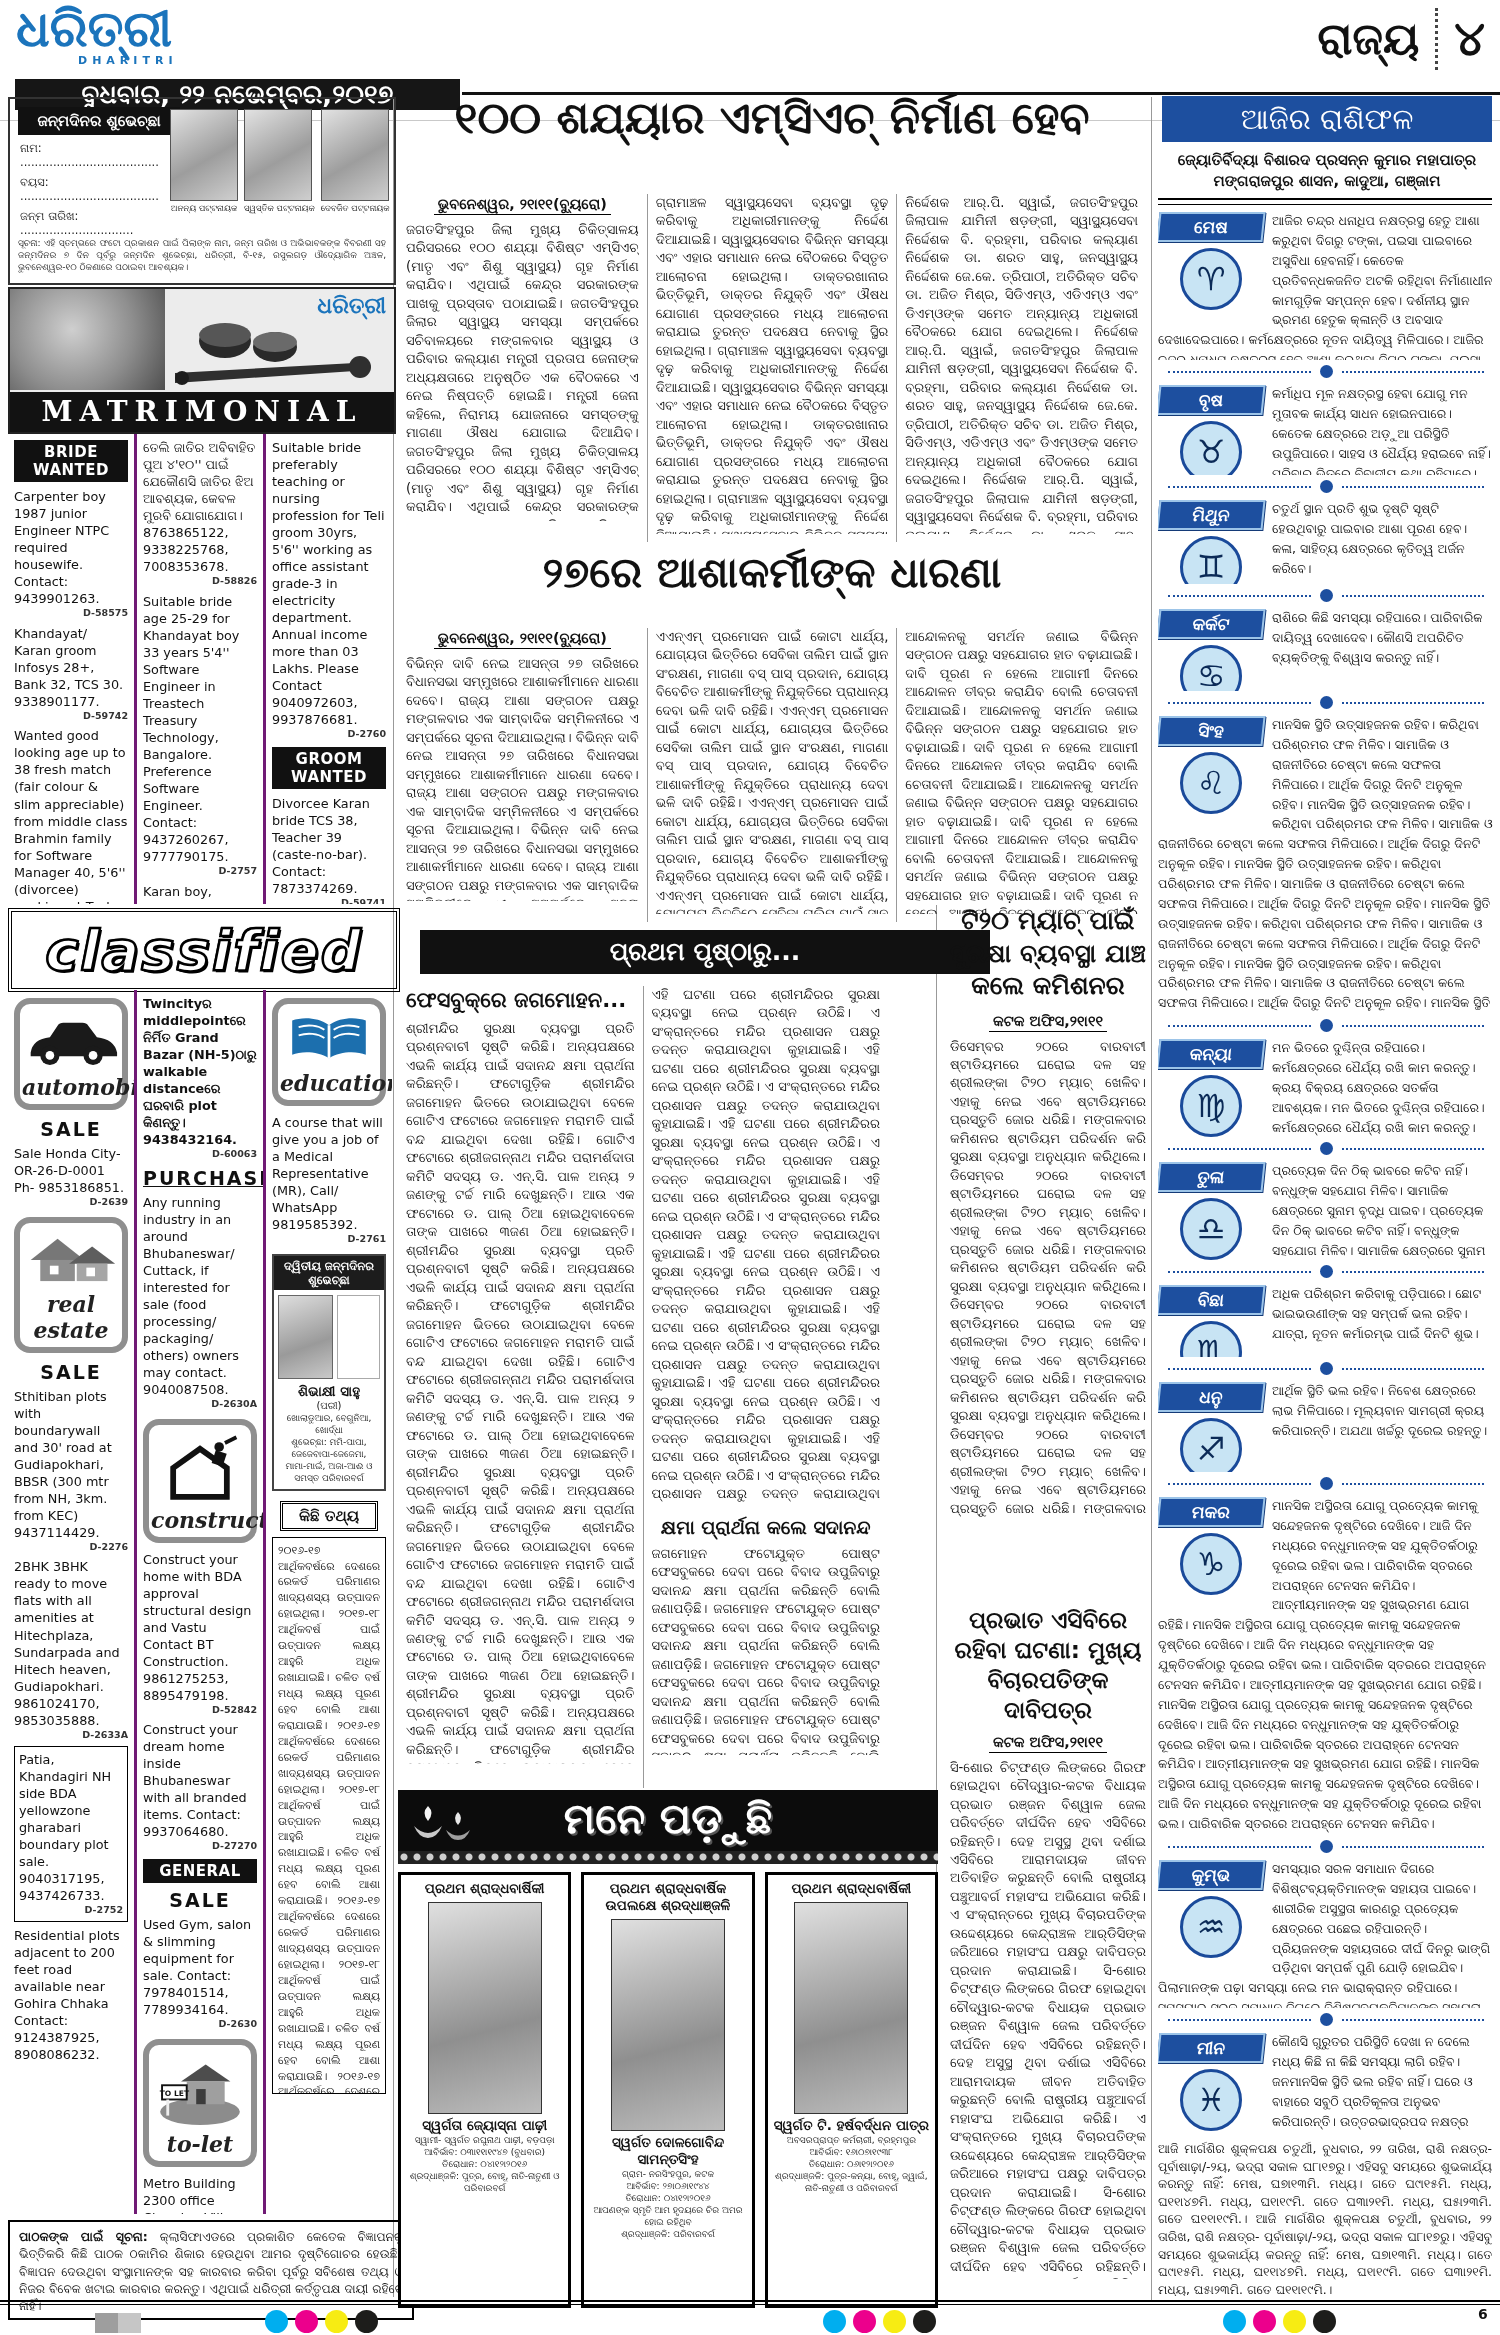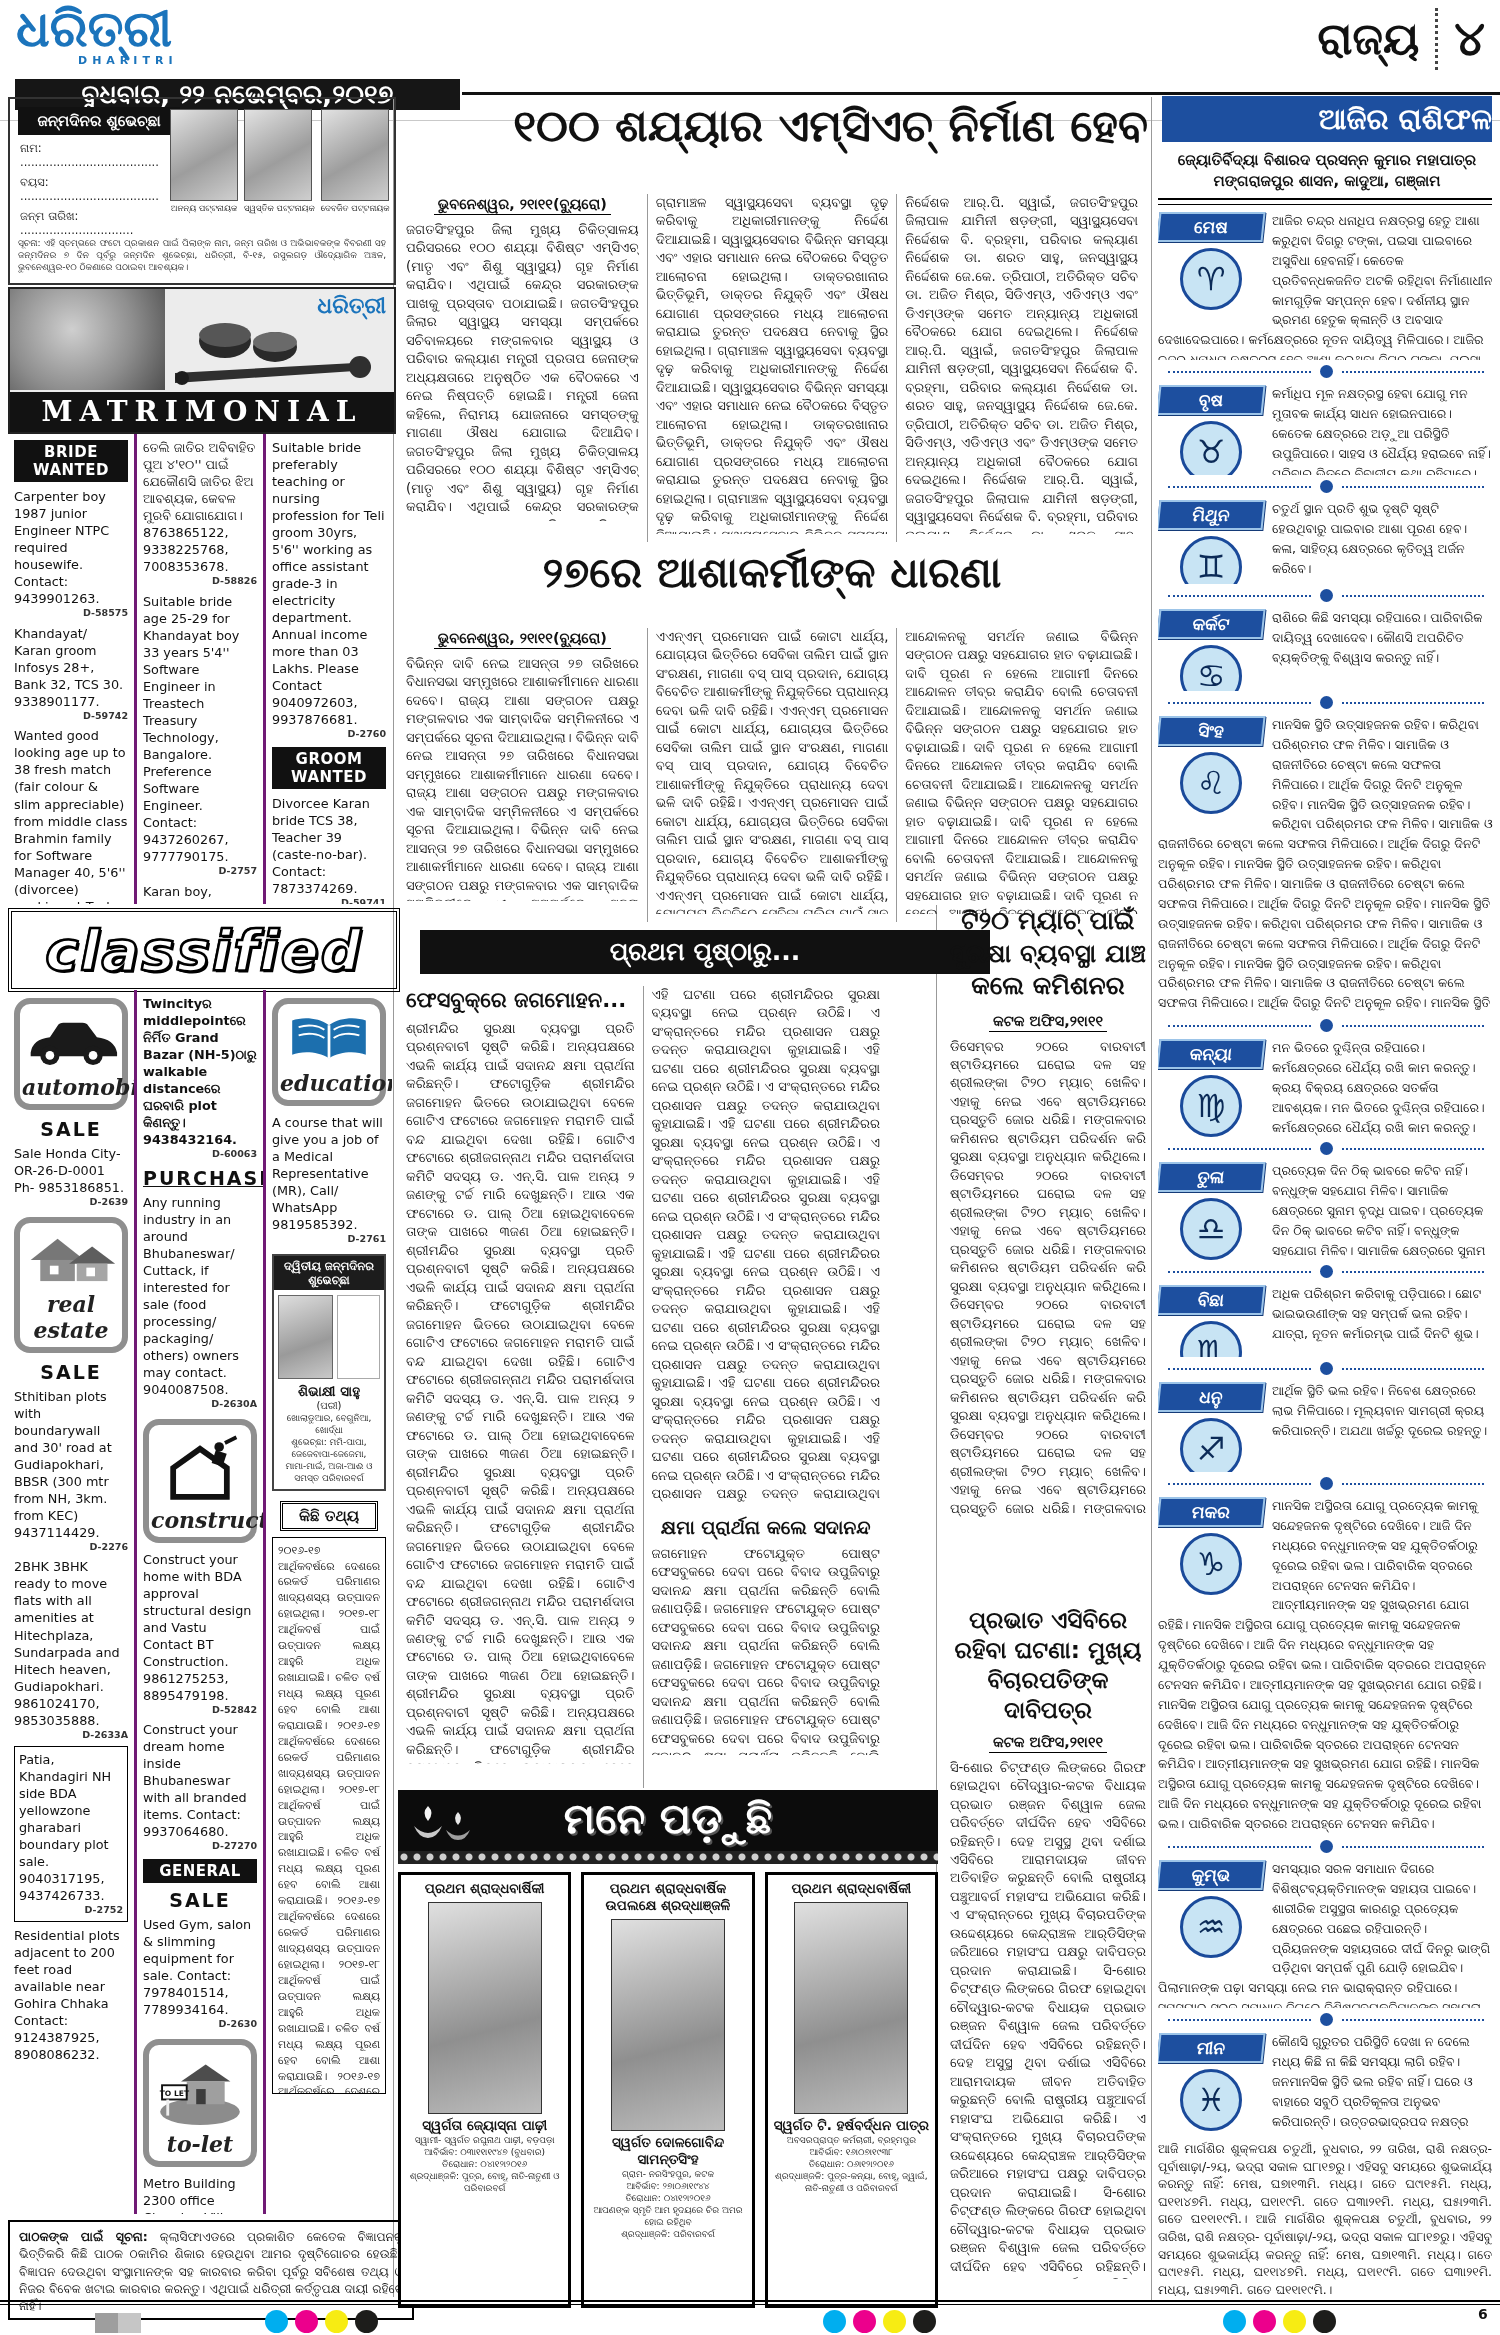--- a/index.html
+++ b/index.html
@@ -96,21 +96,21 @@
      font-size:42px;text-align:center;line-height:58px;text-shadow:2px 2px 0 #555;}
   #maneban .garland{position:absolute;left:0;right:0;bottom:0;height:13px;
      background:radial-gradient(circle at 6px 6px,#cfcfcf 3px,transparent 4px) #222;background-size:13px 13px;}
   .obit{border:3px solid #000;background:#fff;text-align:center;overflow:hidden;}
   .obit .ttl{font-weight:bold;font-size:13.5px;padding:5px 2px 3px;line-height:1.25;}
   .obit .ph{width:112px;margin:2px auto;background:linear-gradient(165deg,#e0e0e0,#8f8f8f 60%,#bdbdbd);
      border:1px solid #333;}
   .obit .nm{font-weight:bold;font-size:13.5px;margin-top:3px;}
   .obit .ln{font-size:9px;line-height:1.35;padding:0 4px;}
   
-  #hr-title{background:#1d4f9f;color:#fff;font-size:29px;font-weight:bold;text-align:right;line-height:46px;}
+  #hr-title{background:#1d4f9f;color:#fff;font-size:29px;font-weight:normal;text-align:center;line-height:46px;}
   #hr-byline{font-size:15px;font-weight:bold;text-align:center;line-height:1.4;}
   #hr-rule{border-top:2px solid #000;border-bottom:1px solid #000;height:4px;}
   .sign{overflow:hidden;}
   .sign .bwrap{float:left;width:106px;margin:2px 8px 2px 0;text-align:center;}
   .sign .badge{background:#1d4f9f;color:#fff;font-weight:bold;font-size:17px;line-height:26px;
      transform:skewX(-6deg);border:2px solid #9cc4e8;box-shadow:1px 1px 0 #143a77;}
   .sign .circ{width:56px;height:56px;border-radius:50%;background:#c8e4f4;border:3px solid #1a4a9a;
      margin:6px auto 0;display:flex;align-items:center;justify-content:center;}
   .sign .glyph{font-size:32px;color:#0b2a57;line-height:1;}
   .sign .stxt{font-size:12.6px;line-height:1.42;}
@@ -299,21 +299,21 @@
         </div>
         <div class="factslabel">କିଛି ତଥ୍ୟ</div>
         <div class="factscontent just fillbox" style="height: 545px;">୨୦୧୬-୧୭ ଆର୍ଥିକବର୍ଷରେ ଦେଶରେ ରେକର୍ଡ ପରିମାଣର ଖାଦ୍ୟଶସ୍ୟ ଉତ୍ପାଦନ ହୋଇଥିଲା। ୨୦୧୭-୧୮ ଆର୍ଥିକବର୍ଷ ପାଇଁ ଉତ୍ପାଦନ ଲକ୍ଷ୍ୟ ଆହୁରି ଅଧିକ ରଖାଯାଇଛି। ଚଳିତ ବର୍ଷ ମଧ୍ୟ ଲକ୍ଷ୍ୟ ପୂରଣ ହେବ ବୋଲି ଆଶା କରାଯାଉଛି। ୨୦୧୬-୧୭ ଆର୍ଥିକବର୍ଷରେ ଦେଶରେ ରେକର୍ଡ ପରିମାଣର ଖାଦ୍ୟଶସ୍ୟ ଉତ୍ପାଦନ ହୋଇଥିଲା। ୨୦୧୭-୧୮ ଆର୍ଥିକବର୍ଷ ପାଇଁ ଉତ୍ପାଦନ ଲକ୍ଷ୍ୟ ଆହୁରି ଅଧିକ ରଖାଯାଇଛି। ଚଳିତ ବର୍ଷ ମଧ୍ୟ ଲକ୍ଷ୍ୟ ପୂରଣ ହେବ ବୋଲି ଆଶା କରାଯାଉଛି। ୨୦୧୬-୧୭ ଆର୍ଥିକବର୍ଷରେ ଦେଶରେ ରେକର୍ଡ ପରିମାଣର ଖାଦ୍ୟଶସ୍ୟ ଉତ୍ପାଦନ ହୋଇଥିଲା। ୨୦୧୭-୧୮ ଆର୍ଥିକବର୍ଷ ପାଇଁ ଉତ୍ପାଦନ ଲକ୍ଷ୍ୟ ଆହୁରି ଅଧିକ ରଖାଯାଇଛି। ଚଳିତ ବର୍ଷ ମଧ୍ୟ ଲକ୍ଷ୍ୟ ପୂରଣ ହେବ ବୋଲି ଆଶା କରାଯାଉଛି। ୨୦୧୬-୧୭ ଆର୍ଥିକବର୍ଷରେ ଦେଶରେ ରେକର୍ଡ ପରିମାଣର ଖାଦ୍ୟଶସ୍ୟ ଉତ୍ପାଦନ ହୋଇଥିଲା। ୨୦୧୭-୧୮ ଆର୍ଥିକବର୍ଷ ପାଇଁ ଉତ୍ପାଦନ ଲକ୍ଷ୍ୟ ଆହୁରି ଅଧିକ ରଖାଯାଇଛି। ଚଳିତ ବର୍ଷ ମଧ୍ୟ ଲକ୍ଷ୍ୟ ପୂରଣ ହେବ ବୋଲି ଆଶା କରାଯାଉଛି।</div>
       </div>
     </div>
 
   <div id="notice" class="abs just" style="left:8px;top:2220px;width:384px;height:84px;">
     <b>ପାଠକଙ୍କ ପାଇଁ ସୂଚନା:</b><span> କ୍ଲାସିଫାଏଡରେ ପ୍ରକାଶିତ କେତେକ ବିଜ୍ଞାପନକୁ ଭିତ୍ତିକରି କିଛି ପାଠକ ଠକାମିର ଶିକାର ହେଉଥିବା ଆମର ଦୃଷ୍ଟିଗୋଚର ହେଉଛି। ବିଜ୍ଞାପନ ଦେଉଥିବା ସଂସ୍ଥାମାନଙ୍କ ସହ କାରବାର କରିବା ପୂର୍ବରୁ ସବିଶେଷ ତଥ୍ୟ ଓ ନିଜର ବିବେକ ଖଟାଇ କାରବାର କରନ୍ତୁ। ଏଥିପାଇଁ ଧରିତ୍ରୀ କର୍ତ୍ତୃପକ୍ଷ ଦାୟୀ ରହିବେ ନାହିଁ।</span>
   </div>
 
-  <div id="a1-head" class="abs headline" style="left:396px;top:100px;width:752px;text-align:right;">୧୦୦ ଶଯ୍ୟାର ଏମ୍‌ସିଏଚ୍ ନିର୍ମାଣ ହେବ</div>
+  <div id="a1-head" class="abs headline" style="left:396px;top:92px;width:752px;">୧୦୦ ଶଯ୍ୟାର ଏମ୍‌ସିଏଚ୍ ନିର୍ମାଣ ହେବ</div>
   <div id="a1-cols" class="abs artcols" style="left:398px;top:194px;width:748px;height:348px;">
     <div class="artcol">
       <div class="dateline"><span>ଭୁବନେଶ୍ୱର, ୨୧ା୧୧(ବ୍ୟୁରୋ)</span></div>
       <div class="body-txt just fillbox" style="height:300px;">ଜଗତସିଂହପୁର ଜିଲା ମୁଖ୍ୟ ଚିକିତ୍ସାଳୟ ପରିସରରେ ୧୦୦ ଶଯ୍ୟା ବିଶିଷ୍ଟ ଏମ୍‌ସିଏଚ୍ (ମାତୃ ଏବଂ ଶିଶୁ ସ୍ୱାସ୍ଥ୍ୟ) ଗୃହ ନିର୍ମାଣ କରାଯିବ। ଏଥିପାଇଁ କେନ୍ଦ୍ର ସରକାରଙ୍କ ପାଖକୁ ପ୍ରସ୍ତାବ ପଠାଯାଇଛି। ଜଗତସିଂହପୁର ଜିଲାର ସ୍ୱାସ୍ଥ୍ୟ ସମସ୍ୟା ସମ୍ପର୍କରେ ସଚିବାଳୟରେ ମଙ୍ଗଳବାର ସ୍ୱାସ୍ଥ୍ୟ ଓ ପରିବାର କଲ୍ୟାଣ ମନ୍ତ୍ରୀ ପ୍ରତାପ ଜେନାଙ୍କ ଅଧ୍ୟକ୍ଷତାରେ ଅନୁଷ୍ଠିତ ଏକ ବୈଠକରେ ଏ ନେଇ ନିଷ୍ପତ୍ତି ହୋଇଛି। ମନ୍ତ୍ରୀ ଜେନା କହିଲେ, ନିରାମୟ ଯୋଜନାରେ ସମସ୍ତଙ୍କୁ ମାଗଣା ଔଷଧ ଯୋଗାଇ ଦିଆଯିବ। ଜଗତସିଂହପୁର ଜିଲା ମୁଖ୍ୟ ଚିକିତ୍ସାଳୟ ପରିସରରେ ୧୦୦ ଶଯ୍ୟା ବିଶିଷ୍ଟ ଏମ୍‌ସିଏଚ୍ (ମାତୃ ଏବଂ ଶିଶୁ ସ୍ୱାସ୍ଥ୍ୟ) ଗୃହ ନିର୍ମାଣ କରାଯିବ। ଏଥିପାଇଁ କେନ୍ଦ୍ର ସରକାରଙ୍କ ପାଖକୁ ପ୍ରସ୍ତାବ ପଠାଯାଇଛି। ଜଗତସିଂହପୁର ଜିଲାର ସ୍ୱାସ୍ଥ୍ୟ ସମସ୍ୟା ସମ୍ପର୍କରେ ସଚିବାଳୟରେ ମଙ୍ଗଳବାର ସ୍ୱାସ୍ଥ୍ୟ ଓ ପରିବାର କଲ୍ୟାଣ ମନ୍ତ୍ରୀ ପ୍ରତାପ ଜେନାଙ୍କ ଅଧ୍ୟକ୍ଷତାରେ ଅନୁଷ୍ଠିତ ଏକ ବୈଠକରେ ଏ ନେଇ ନିଷ୍ପତ୍ତି ହୋଇଛି। ମନ୍ତ୍ରୀ ଜେନା କହିଲେ, ନିରାମୟ ଯୋଜନାରେ ସମସ୍ତଙ୍କୁ ମାଗଣା ଔଷଧ ଯୋଗାଇ ଦିଆଯିବ।</div>
     </div>
     <div class="artcol">
         <div class="body-txt just fillbox" style="height:340px;">ଗ୍ରାମାଞ୍ଚଳ ସ୍ୱାସ୍ଥ୍ୟସେବା ବ୍ୟବସ୍ଥା ଦୃଢ଼ କରିବାକୁ ଅଧିକାରୀମାନଙ୍କୁ ନିର୍ଦ୍ଦେଶ ଦିଆଯାଇଛି। ସ୍ୱାସ୍ଥ୍ୟସେବାର ବିଭିନ୍ନ ସମସ୍ୟା ଏବଂ ଏହାର ସମାଧାନ ନେଇ ବୈଠକରେ ବିସ୍ତୃତ ଆଲୋଚନା ହୋଇଥିଲା। ଡାକ୍ତରଖାନାର ଭିତ୍ତିଭୂମି, ଡାକ୍ତର ନିଯୁକ୍ତି ଏବଂ ଔଷଧ ଯୋଗାଣ ପ୍ରସଙ୍ଗରେ ମଧ୍ୟ ଆଲୋଚନା କରାଯାଇ ତୁରନ୍ତ ପଦକ୍ଷେପ ନେବାକୁ ସ୍ଥିର ହୋଇଥିଲା। ଗ୍ରାମାଞ୍ଚଳ ସ୍ୱାସ୍ଥ୍ୟସେବା ବ୍ୟବସ୍ଥା ଦୃଢ଼ କରିବାକୁ ଅଧିକାରୀମାନଙ୍କୁ ନିର୍ଦ୍ଦେଶ ଦିଆଯାଇଛି। ସ୍ୱାସ୍ଥ୍ୟସେବାର ବିଭିନ୍ନ ସମସ୍ୟା ଏବଂ ଏହାର ସମାଧାନ ନେଇ ବୈଠକରେ ବିସ୍ତୃତ ଆଲୋଚନା ହୋଇଥିଲା। ଡାକ୍ତରଖାନାର ଭିତ୍ତିଭୂମି, ଡାକ୍ତର ନିଯୁକ୍ତି ଏବଂ ଔଷଧ ଯୋଗାଣ ପ୍ରସଙ୍ଗରେ ମଧ୍ୟ ଆଲୋଚନା କରାଯାଇ ତୁରନ୍ତ ପଦକ୍ଷେପ ନେବାକୁ ସ୍ଥିର ହୋଇଥିଲା। ଗ୍ରାମାଞ୍ଚଳ ସ୍ୱାସ୍ଥ୍ୟସେବା ବ୍ୟବସ୍ଥା ଦୃଢ଼ କରିବାକୁ ଅଧିକାରୀମାନଙ୍କୁ ନିର୍ଦ୍ଦେଶ ଦିଆଯାଇଛି। ସ୍ୱାସ୍ଥ୍ୟସେବାର ବିଭିନ୍ନ ସମସ୍ୟା ଏବଂ ଏହାର ସମାଧାନ ନେଇ ବୈଠକରେ ବିସ୍ତୃତ ଆଲୋଚନା ହୋଇଥିଲା। ଡାକ୍ତରଖାନାର ଭିତ୍ତିଭୂମି, ଡାକ୍ତର ନିଯୁକ୍ତି ଏବଂ ଔଷଧ ଯୋଗାଣ ପ୍ରସଙ୍ଗରେ ମଧ୍ୟ ଆଲୋଚନା କରାଯାଇ ତୁରନ୍ତ ପଦକ୍ଷେପ ନେବାକୁ ସ୍ଥିର ହୋଇଥିଲା।</div>
       </div>
     <div class="artcol">
         <div class="body-txt just fillbox" style="height:340px;">ନିର୍ଦ୍ଦେଶକ ଆର୍.ପି. ସ୍ୱାଇଁ, ଜଗତସିଂହପୁର ଜିଲାପାଳ ଯାମିନୀ ଷଡ଼ଙ୍ଗୀ, ସ୍ୱାସ୍ଥ୍ୟସେବା ନିର୍ଦ୍ଦେଶକ ବି. ବ୍ରହ୍ମା, ପରିବାର କଲ୍ୟାଣ ନିର୍ଦ୍ଦେଶକ ଡା. ଶରତ ସାହୁ, ଜନସ୍ୱାସ୍ଥ୍ୟ ନିର୍ଦ୍ଦେଶକ ଜେ.କେ. ତ୍ରିପାଠୀ, ଅତିରିକ୍ତ ସଚିବ ଡା. ଅଜିତ ମିଶ୍ର, ସିଡିଏମ୍‌ଓ, ଏଡିଏମ୍‌ଓ ଏବଂ ଡିଏମ୍‌ଓଙ୍କ ସମେତ ଅନ୍ୟାନ୍ୟ ଅଧିକାରୀ ବୈଠକରେ ଯୋଗ ଦେଇଥିଲେ। ନିର୍ଦ୍ଦେଶକ ଆର୍.ପି. ସ୍ୱାଇଁ, ଜଗତସିଂହପୁର ଜିଲାପାଳ ଯାମିନୀ ଷଡ଼ଙ୍ଗୀ, ସ୍ୱାସ୍ଥ୍ୟସେବା ନିର୍ଦ୍ଦେଶକ ବି. ବ୍ରହ୍ମା, ପରିବାର କଲ୍ୟାଣ ନିର୍ଦ୍ଦେଶକ ଡା. ଶରତ ସାହୁ, ଜନସ୍ୱାସ୍ଥ୍ୟ ନିର୍ଦ୍ଦେଶକ ଜେ.କେ. ତ୍ରିପାଠୀ, ଅତିରିକ୍ତ ସଚିବ ଡା. ଅଜିତ ମିଶ୍ର, ସିଡିଏମ୍‌ଓ, ଏଡିଏମ୍‌ଓ ଏବଂ ଡିଏମ୍‌ଓଙ୍କ ସମେତ ଅନ୍ୟାନ୍ୟ ଅଧିକାରୀ ବୈଠକରେ ଯୋଗ ଦେଇଥିଲେ। ନିର୍ଦ୍ଦେଶକ ଆର୍.ପି. ସ୍ୱାଇଁ, ଜଗତସିଂହପୁର ଜିଲାପାଳ ଯାମିନୀ ଷଡ଼ଙ୍ଗୀ, ସ୍ୱାସ୍ଥ୍ୟସେବା ନିର୍ଦ୍ଦେଶକ ବି. ବ୍ରହ୍ମା, ପରିବାର କଲ୍ୟାଣ ନିର୍ଦ୍ଦେଶକ ଡା. ଶରତ ସାହୁ, ଜନସ୍ୱାସ୍ଥ୍ୟ ନିର୍ଦ୍ଦେଶକ ଜେ.କେ. ତ୍ରିପାଠୀ, ଅତିରିକ୍ତ ସଚିବ ଡା. ଅଜିତ ମିଶ୍ର, ସିଡିଏମ୍‌ଓ, ଏଡିଏମ୍‌ଓ ଏବଂ ଡିଏମ୍‌ଓଙ୍କ ସମେତ ଅନ୍ୟାନ୍ୟ ଅଧିକାରୀ ବୈଠକରେ ଯୋଗ ଦେଇଥିଲେ।</div>

